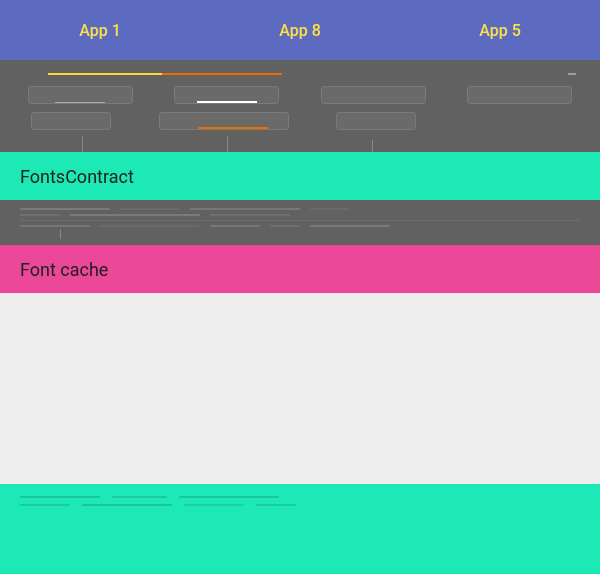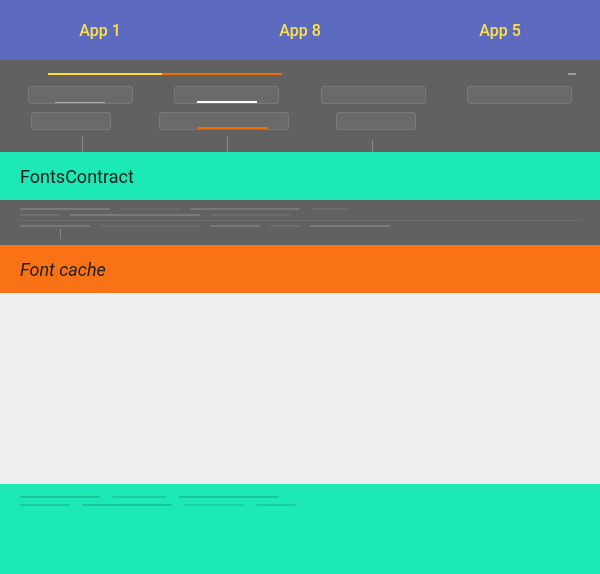--- a/index.html
+++ b/index.html
@@ -184,21 +184,21 @@
         <div style="width:80px; height:2px; background:#7a7a7a; border-radius:1px;"></div>
       </div>
     </div>
 
     <div style="display:flex; justify-content:flex-start; padding:0 40px; height:10px; align-items:flex-end;">
       <div style="width:1px; height:10px; background:#888; margin-left:20px;"></div>
     </div>
   </div>
 
 
-  <div class="teal-section" style="height: 48px; background:#f97316;font-style:italic;">
+  <div class="teal-section" style="height: 48px; background:#ec4899;">
     <span class="teal-section-label">Font cache</span>
   </div>
 
   <div style="background:#1de9b6; flex:1; width:100%; position:absolute; bottom:0; height:90px;">
 
     <div style="padding: 12px 20px;">
       <div style="display:flex; gap:12px; align-items:center; margin-bottom:6px;">
         <div style="width:80px; height:2px; background:rgba(0,0,0,0.15); border-radius:1px;"></div>
         <div style="width:55px; height:2px; background:rgba(0,0,0,0.12); border-radius:1px;"></div>
         <div style="width:100px; height:2px; background:rgba(0,0,0,0.15); border-radius:1px;"></div>

